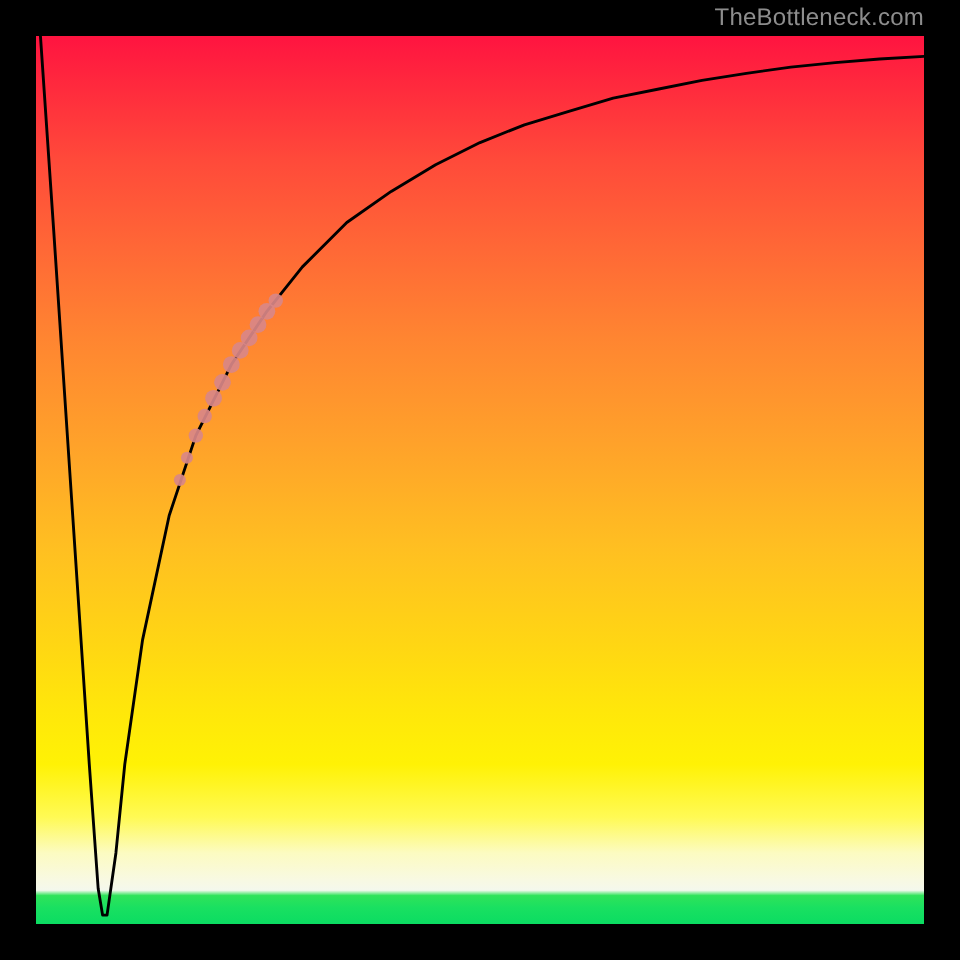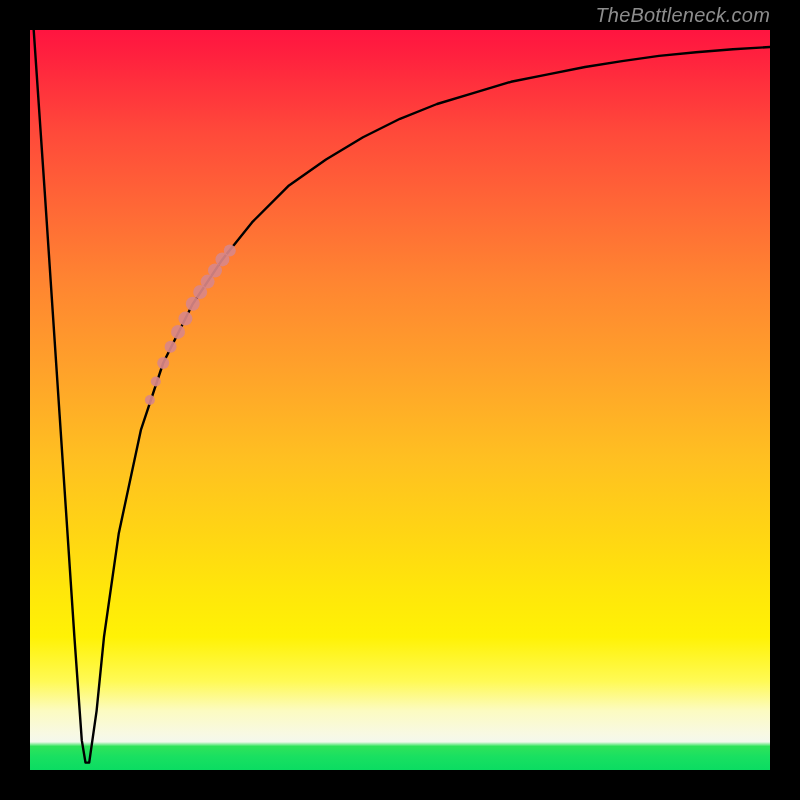--- a/index.html
+++ b/index.html
@@ -9,21 +9,20 @@
     height: 800px;
     overflow: hidden;
     background: #000;
     font-family: Arial, Helvetica, sans-serif;
   }
   .frame {
     position: relative;
     width: 800px;
     height: 800px;
     background: #000;
-    font-style: italic;
   }
   .plot-area {
     position: absolute;
     left: 30px;
     top: 30px;
     width: 740px;
     height: 740px;
     overflow: hidden;
   }
   

